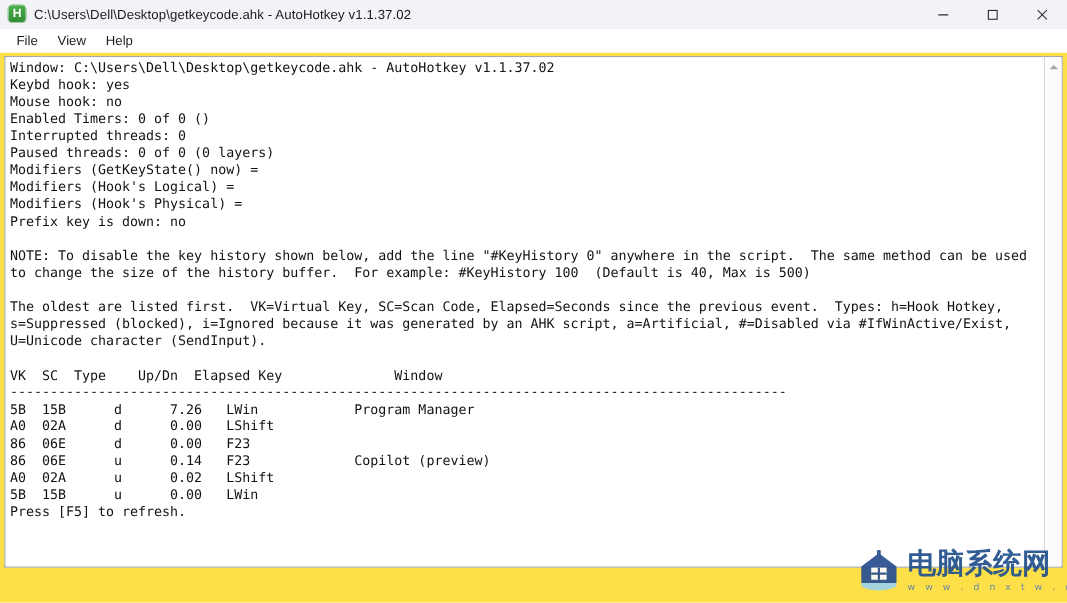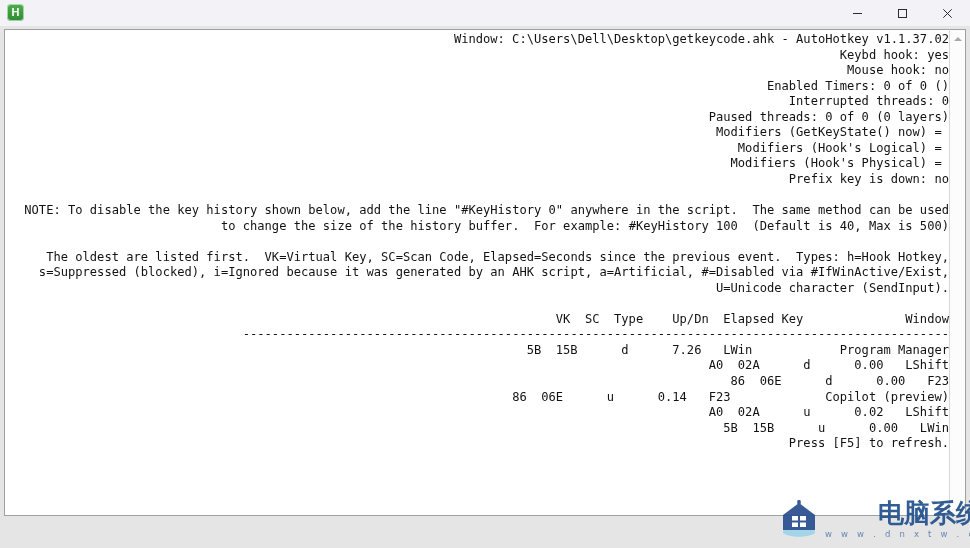--- a/index.html
+++ b/index.html
@@ -89,25 +89,24 @@
     color: #1c1c1c;
     padding: 2px 9px;
     white-space: nowrap;
     font-family: "Liberation Sans", sans-serif;
   }
 
   
   .client {
     flex: 1 1 auto;
     position: relative;
-    background: #e5e5e5;
+    background: #fde047;
     padding: 2px 2px 10px 2px;
     display: flex;
     overflow: hidden;
-    text-align: right;
   }
 
   .edit-wrap {
     flex: 1 1 auto;
     position: relative;
     background: #ffffff;
     border: 1px solid #a0a0a0;
     border-right: none;
     display: flex;
     overflow: hidden;
@@ -209,20 +208,21 @@
 </style>
 </head>
 <body>
 
 <div id="app">
 
   <div class="titlebar">
     <div class="app-icon">
       <span>H</span>
     </div>
+    <div class="title-text">C:\Users\Dell\Desktop\getkeycode.ahk - AutoHotkey v1.1.37.02</div>
 
     <div class="win-controls">
       <div class="win-btn">
         <svg width="11" height="11" viewBox="0 0 11 11" aria-hidden="true">
           <line x1="1" y1="5.5" x2="10" y2="5.5" stroke="#2b2b2b" stroke-width="1"></line>
         </svg>
       </div>
       <div class="win-btn">
         <svg width="11" height="11" viewBox="0 0 11 11" aria-hidden="true">
           <rect x="1.5" y="1.5" width="8" height="8" fill="none" stroke="#2b2b2b" stroke-width="1"></rect>
@@ -230,20 +230,25 @@
       </div>
       <div class="win-btn">
         <svg width="11" height="11" viewBox="0 0 11 11" aria-hidden="true">
           <line x1="1.3" y1="1.3" x2="9.7" y2="9.7" stroke="#2b2b2b" stroke-width="1"></line>
           <line x1="9.7" y1="1.3" x2="1.3" y2="9.7" stroke="#2b2b2b" stroke-width="1"></line>
         </svg>
       </div>
     </div>
   </div>
 
+  <div class="menubar">
+    <div class="menu-item">File</div>
+    <div class="menu-item">View</div>
+    <div class="menu-item">Help</div>
+  </div>
 
   <div class="client">
 
     <div class="edit-wrap">
       <div class="edit-area">
         <pre class="console">Window: C:\Users\Dell\Desktop\getkeycode.ahk - AutoHotkey v1.1.37.02
 Keybd hook: yes
 Mouse hook: no
 Enabled Timers: 0 of 0 ()
 Interrupted threads: 0

